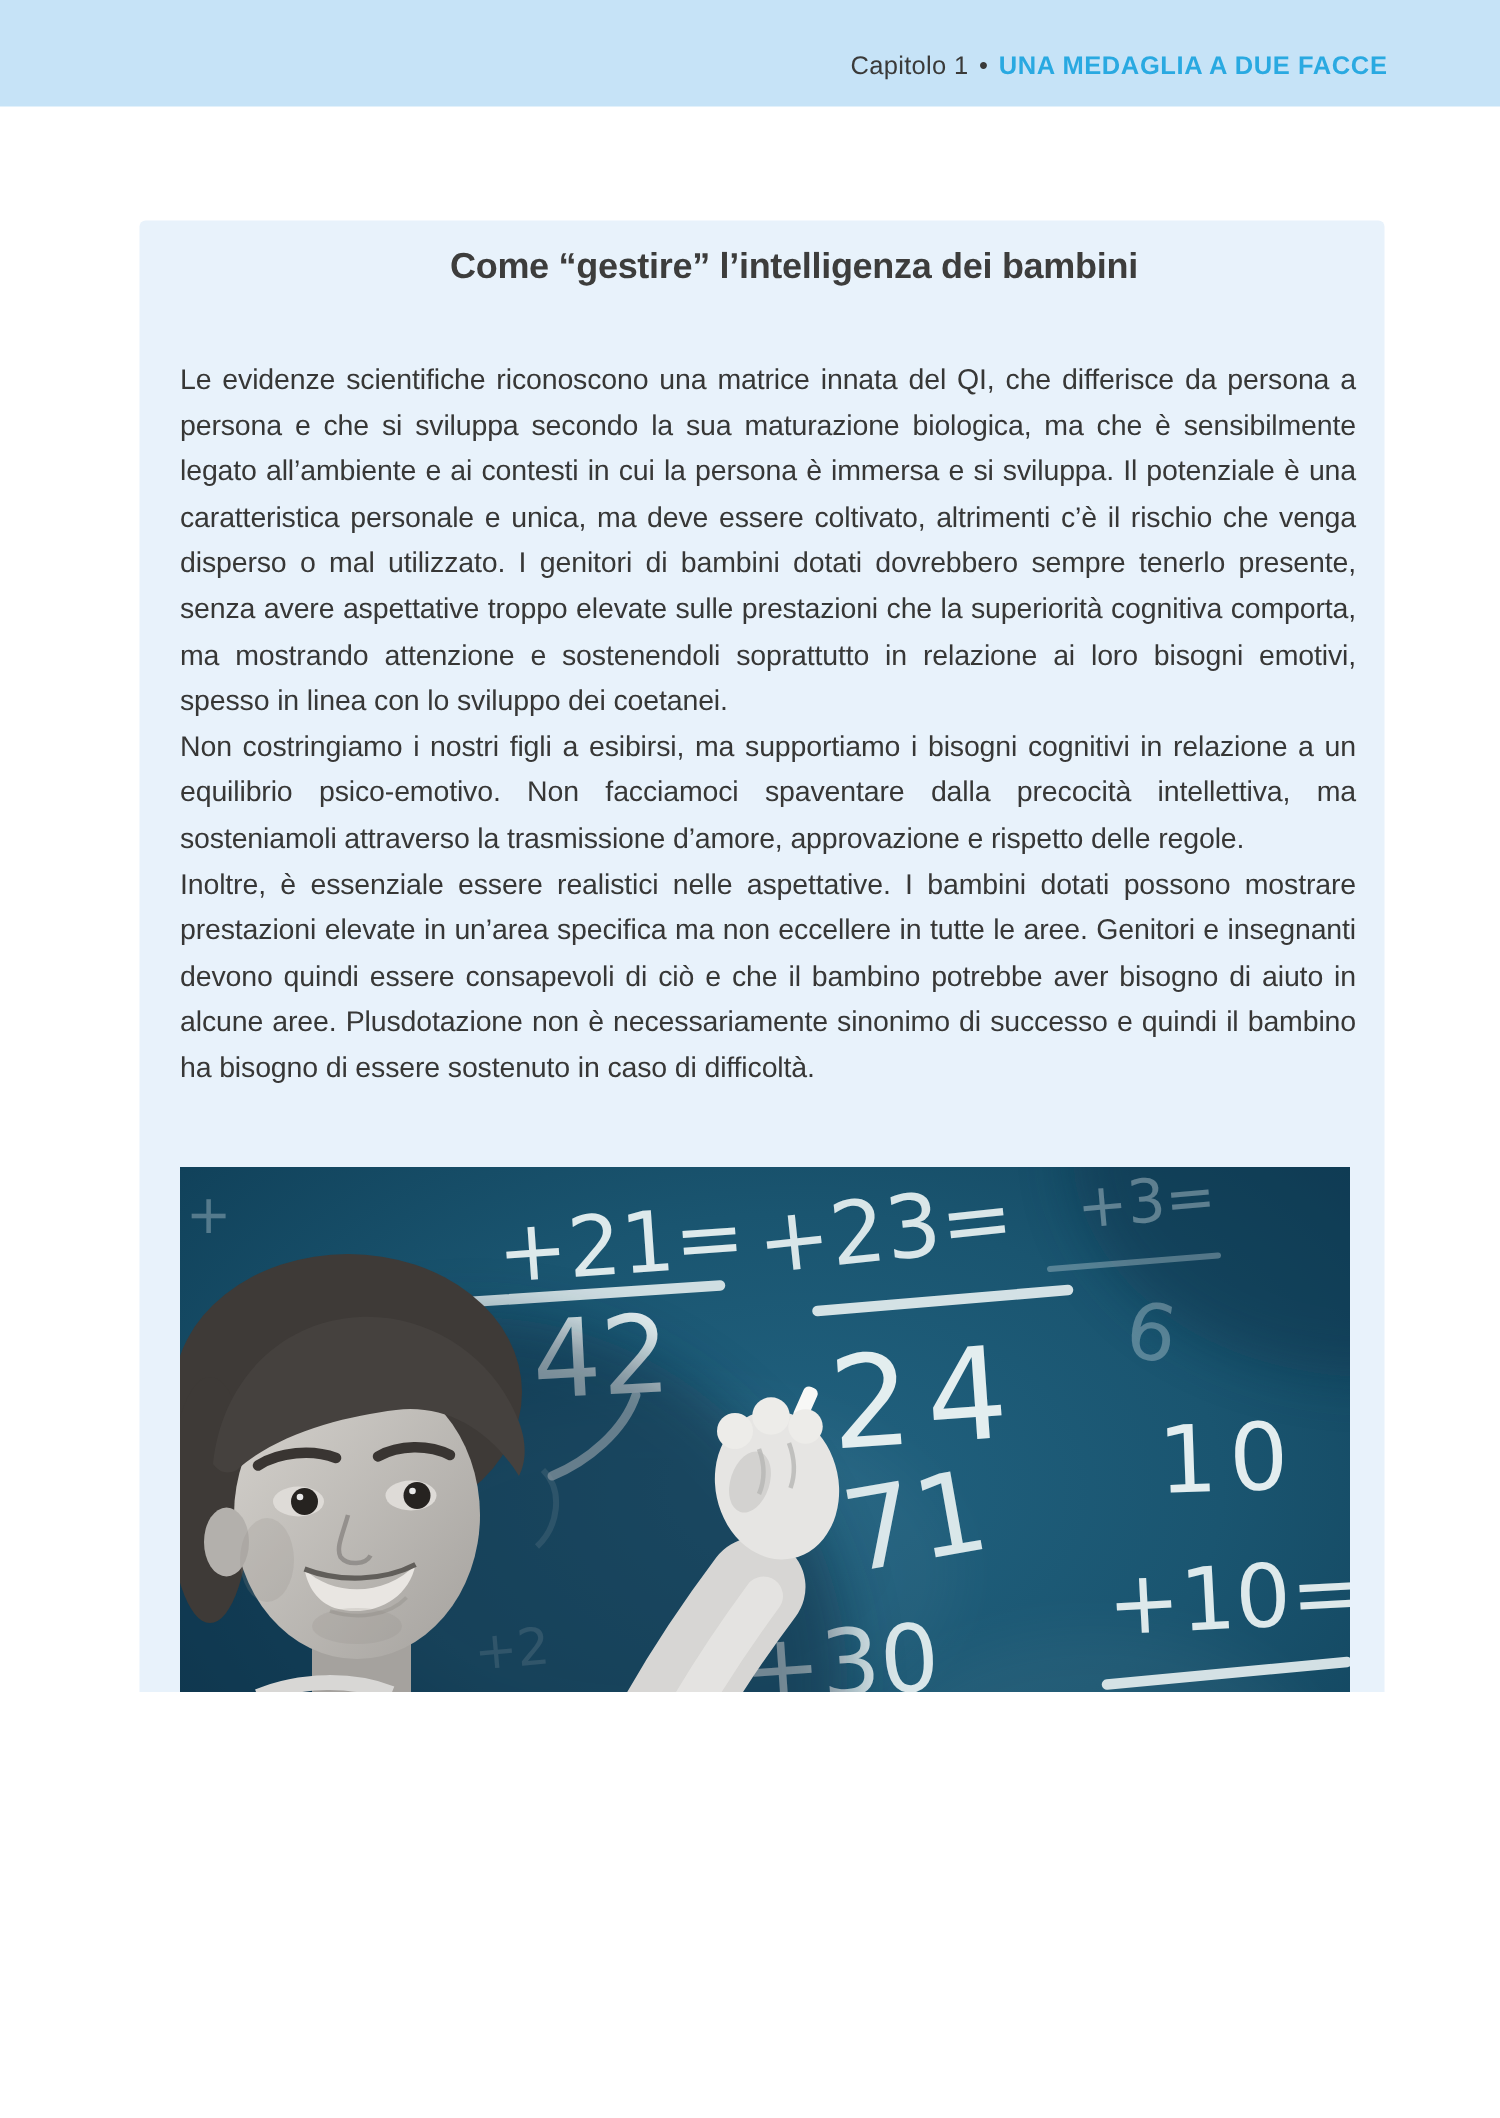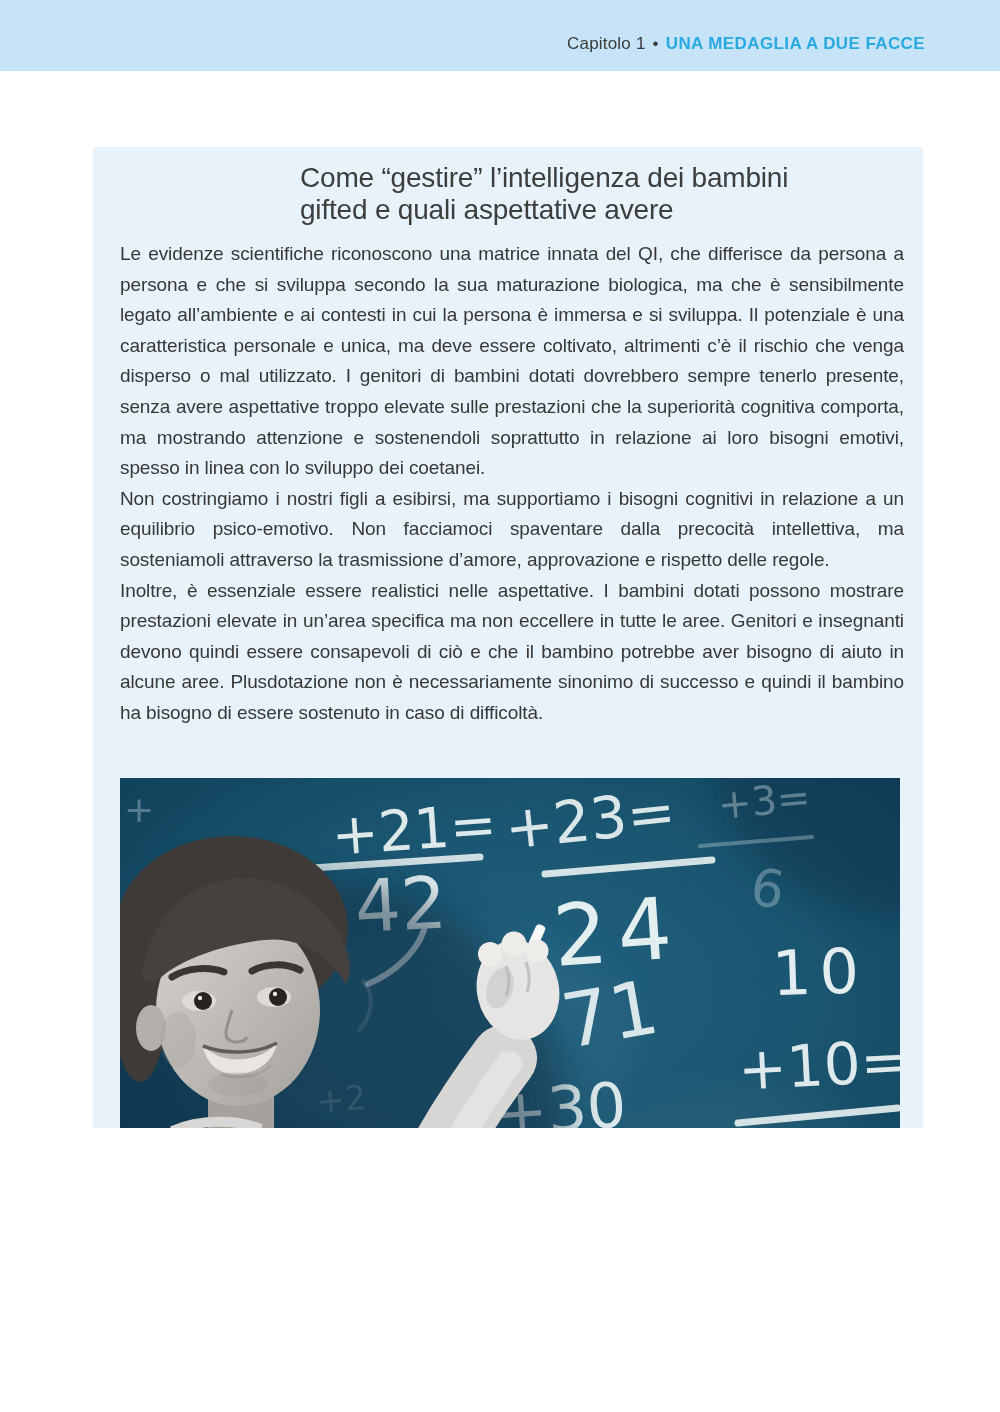--- a/index.html
+++ b/index.html
@@ -25,21 +25,21 @@
     background:#191919;color:#ffffff;border-radius:10px 12px 34px 12px;
     font-size:20px;font-weight:bold;line-height:53px;padding-left:16px;
     white-space:nowrap;
   }
   .badge .arrows{
     font-family:"DejaVu Sans",sans-serif;font-size:13px;letter-spacing:2px;
     margin-left:8px;position:relative;top:-2px;
   }
   .box-title{
     position:absolute;left:207px;top:15px;margin:0;
-    font-size:28px;line-height:32px;font-weight:normal;color:#3d3d3c;
+    font-size:24px;line-height:32px;font-weight:bold;color:#3d3d3c;
     letter-spacing:-.2px;
   }
   .box-text{
     position:absolute;left:27px;top:92px;width:784px;
     font-size:19px;line-height:30.6px;color:#373736;text-align:justify;
     letter-spacing:-.1px;
   }
   .box-text p{margin:0;}
   .box-text strong{font-weight:normal;}
   
@@ -60,21 +60,20 @@
     <div class="header-line">
       <span>Capitolo 1</span><span class="bullet">•</span><span class="section">UNA MEDAGLIA A DUE FACCE</span>
     </div>
   </div>
 
   <div class="tip-box">
 
 
     <h1 class="box-title">
       <span>Come “gestire” l’intelligenza dei bambini</span><br>
-      <span>gifted e quali aspettative avere</span>
     </h1>
 
     <div class="box-text">
       <p>Le evidenze scientifiche riconoscono una matrice innata del QI, che differisce da persona a persona e che si sviluppa secondo la sua maturazione biologica, ma che è sensibilmente legato all’ambiente e ai contesti in cui la persona è immersa e si sviluppa. Il potenziale è una caratteristica personale e unica, ma deve essere coltivato, altrimenti c’è il rischio che venga disperso o mal utilizzato. I genitori di bambini dotati dovrebbero sempre tenerlo presente, senza avere aspettative troppo elevate sulle prestazioni che la superiorità cognitiva comporta, ma mostrando attenzione e sostenendoli soprattutto in relazione ai loro bisogni emotivi, spesso in linea con lo sviluppo dei coetanei.</p>
       <p>Non costringiamo i nostri figli a esibirsi, ma supportiamo i bisogni cognitivi in relazione a un equilibrio psico-emotivo. Non facciamoci spaventare dalla precocità intellettiva, ma sosteniamoli attraverso la trasmissione d’amore, approvazione e rispetto delle regole.</p>
       <p><span>Inoltre, è </span><strong>essenziale essere realistici nelle aspettative</strong><span>. I bambini dotati possono mostrare prestazioni elevate in un’area specifica ma non eccellere in tutte le aree. Genitori e insegnanti devono quindi essere consapevoli di ciò e che il bambino potrebbe aver bisogno di aiuto in alcune aree. Plusdotazione non è necessariamente sinonimo di successo e quindi il bambino ha bisogno di essere sostenuto in caso di difficoltà.</span></p>
     </div>
 
     <div class="photo">
       <svg viewBox="0 0 780 510" width="780" height="510" xmlns="http://www.w3.org/2000/svg">

